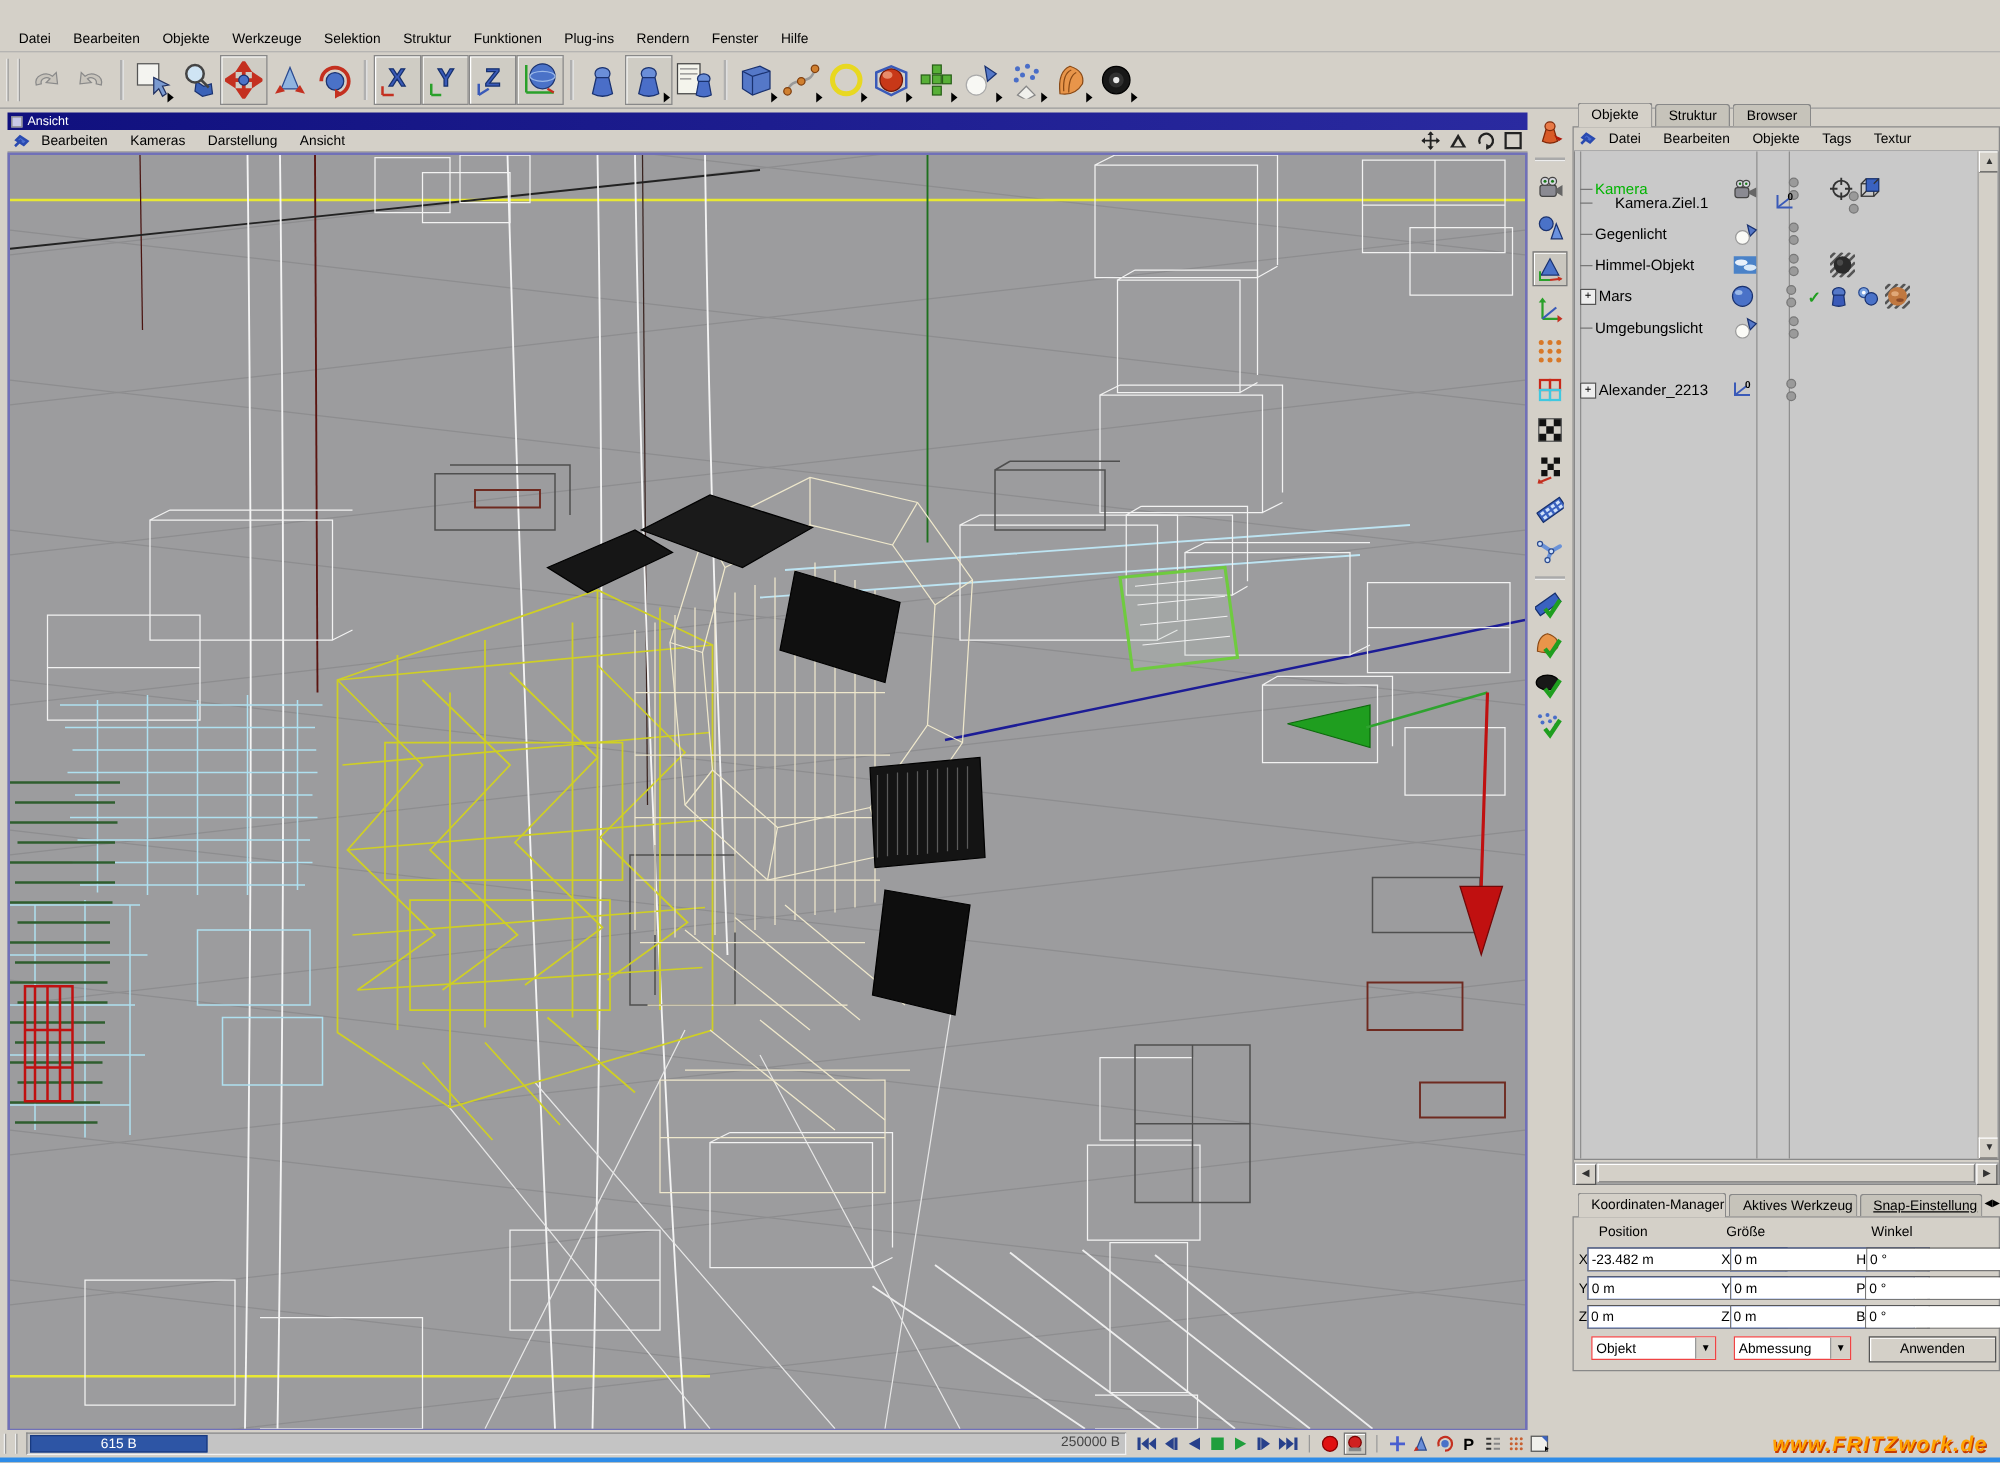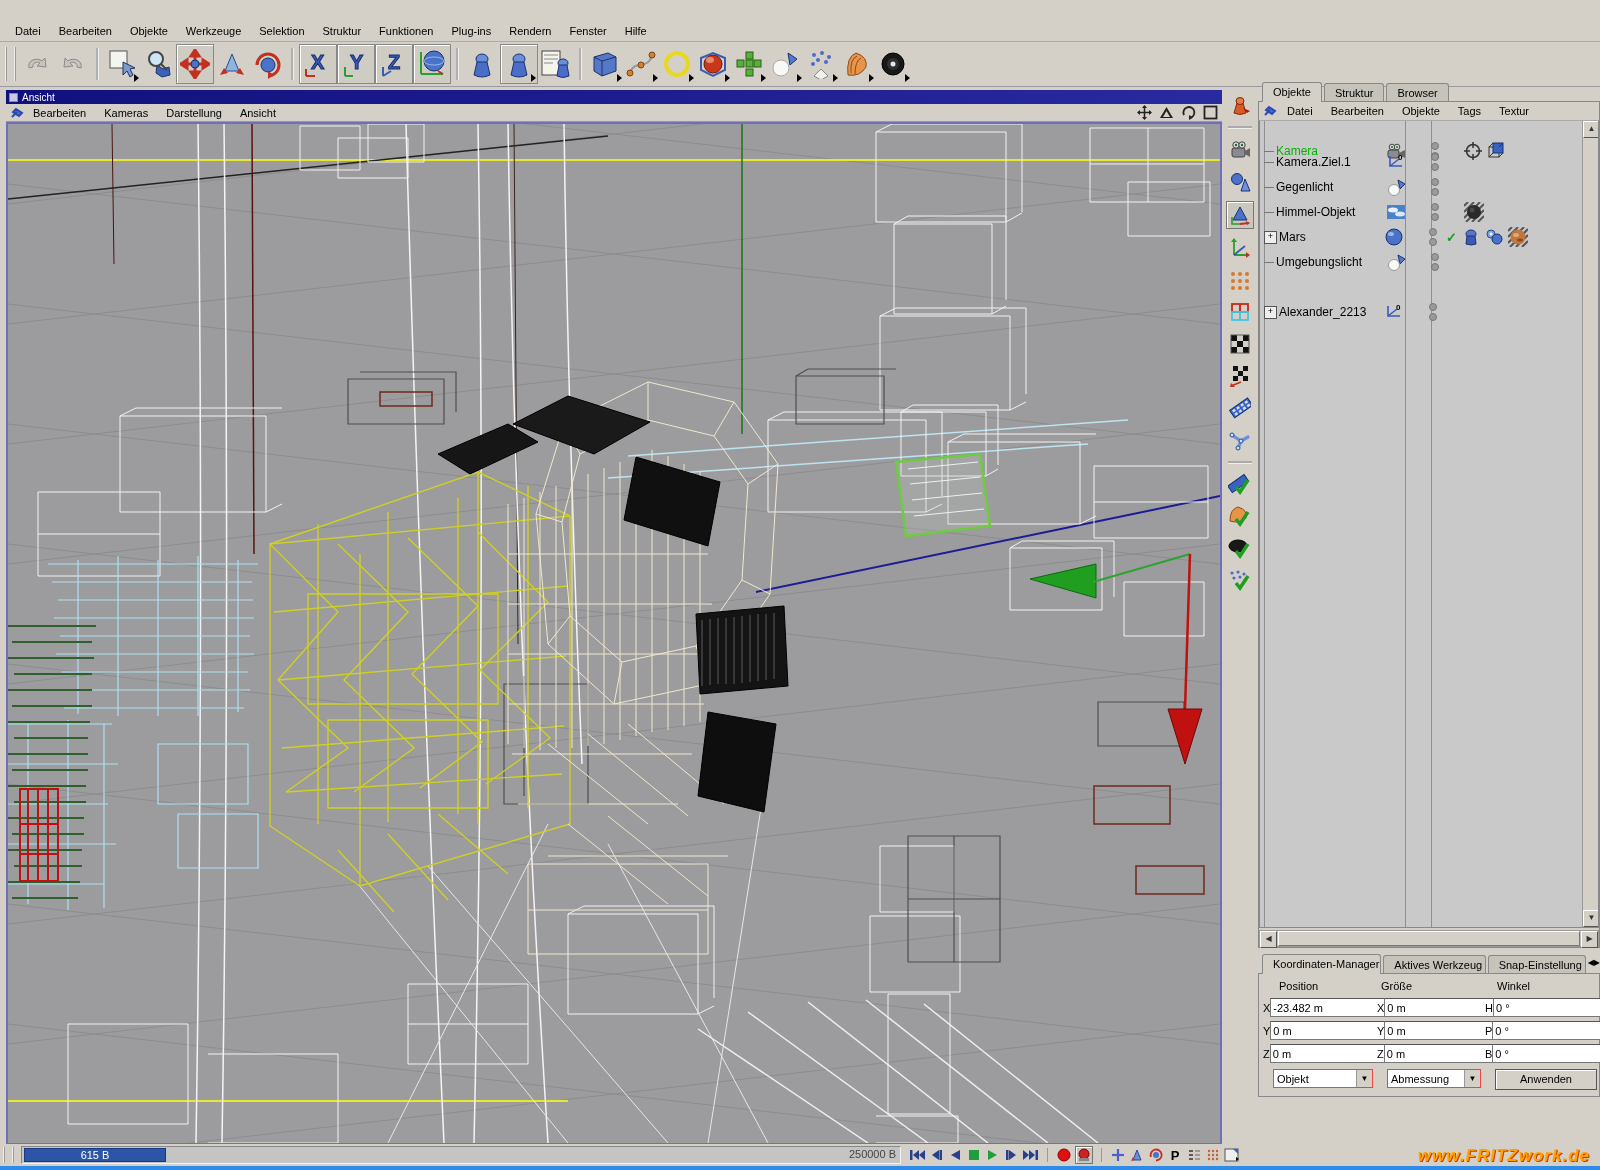--- a/index.html
+++ b/index.html
@@ -678,21 +678,21 @@
                 <path d="M9 0 V6 M9 12 V18 M0 9 H6 M12 9 H18" stroke="#333" stroke-width="1.5"></path>
               </svg>
             <svg width="20" height="20">
                 <rect x="3" y="6" width="10" height="10" fill="none" stroke="#333"></rect>
                 <rect x="7" y="2" width="10" height="10" fill="#3a62c0" stroke="#16306e"></rect>
                 <path d="M3 6 L7 2 M13 6 L17 2 M3 16 L7 12 M13 16 L17 12" stroke="#333"></path>
               </svg>
           </span>
         </div>
 
-        <div class="om-row" style="top:29px;">
+        <div class="om-row" style="top:29px;gap:16px;">
           <div class="twig"></div>
           <span class="om-label">Kamera.Ziel.1</span>
           <span class="om-typeicon">
             <svg width="20" height="18">
                 <path d="M4 3 V13 H16" fill="none" stroke="#3a5ab8" stroke-width="1.6"></path>
                 <path d="M4 13 L13 6" stroke="#3a5ab8" stroke-width="1.4"></path>
                 <text x="12" y="7" font-size="8" font-weight="bold" fill="#000" font-family="Liberation Sans">0</text>
               </svg>
             </span>
           <span class="om-dots">
@@ -816,21 +816,21 @@
         <div class="scr-btn">◀</div>
         <div class="track"></div>
         <div class="scr-btn">▶</div>
       </div>
     </div>
 
     <div class="coord">
       <div class="tabs">
         <div class="tab active">Koordinaten-Manager</div>
         <div class="tab">Aktives Werkzeug</div>
-        <div class="tab" style="max-width:92px;">Snap-Einstellung</div>
+        <div class="tab" style="max-width:92px;text-decoration:underline;">Snap-Einstellung</div>
         <div style="font-size:8px;align-self:center;">◀▶</div>
       </div>
       <div class="coord-body">
         <div class="coord-head">
           <svg class="pin" viewBox="0 0 14 12">
               <path d="M2 10 L7 5 M6 2 l6 4 -3 3 -6-4 Z" stroke="#2a4ab0" stroke-width="2" fill="#4a6ed0"></path>
             </svg>
           <div class="cgrid" style="flex:1;">
             <span style="padding-left:12px;">Position</span>
             <span>Größe</span>

